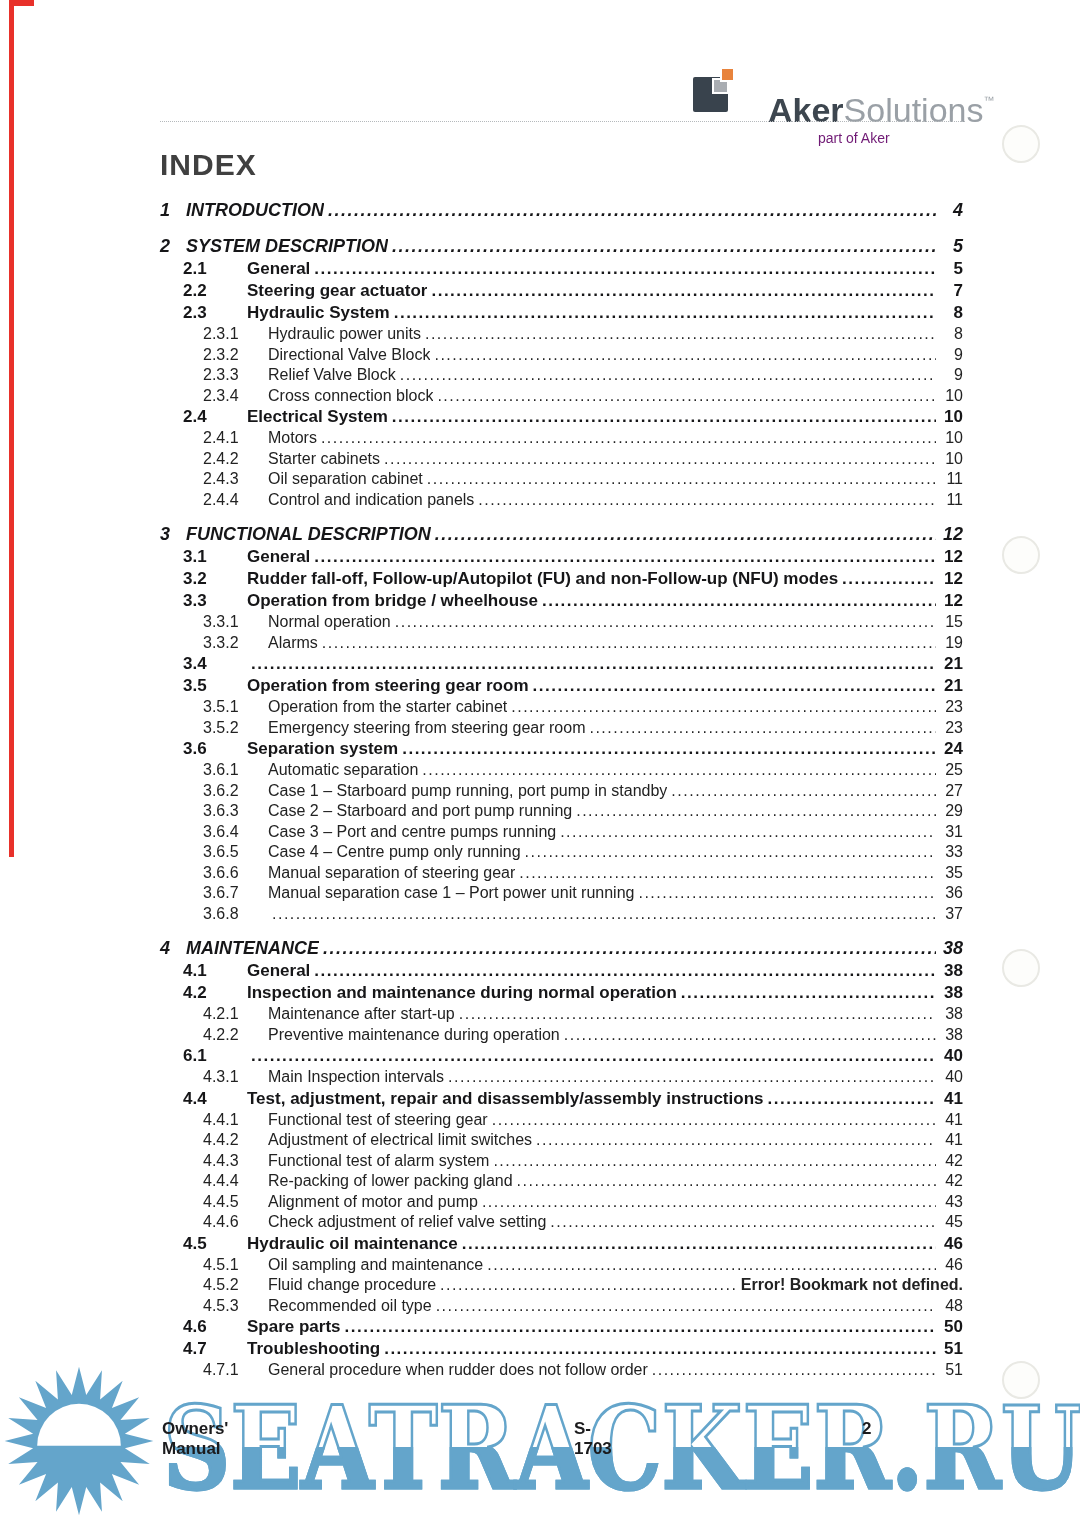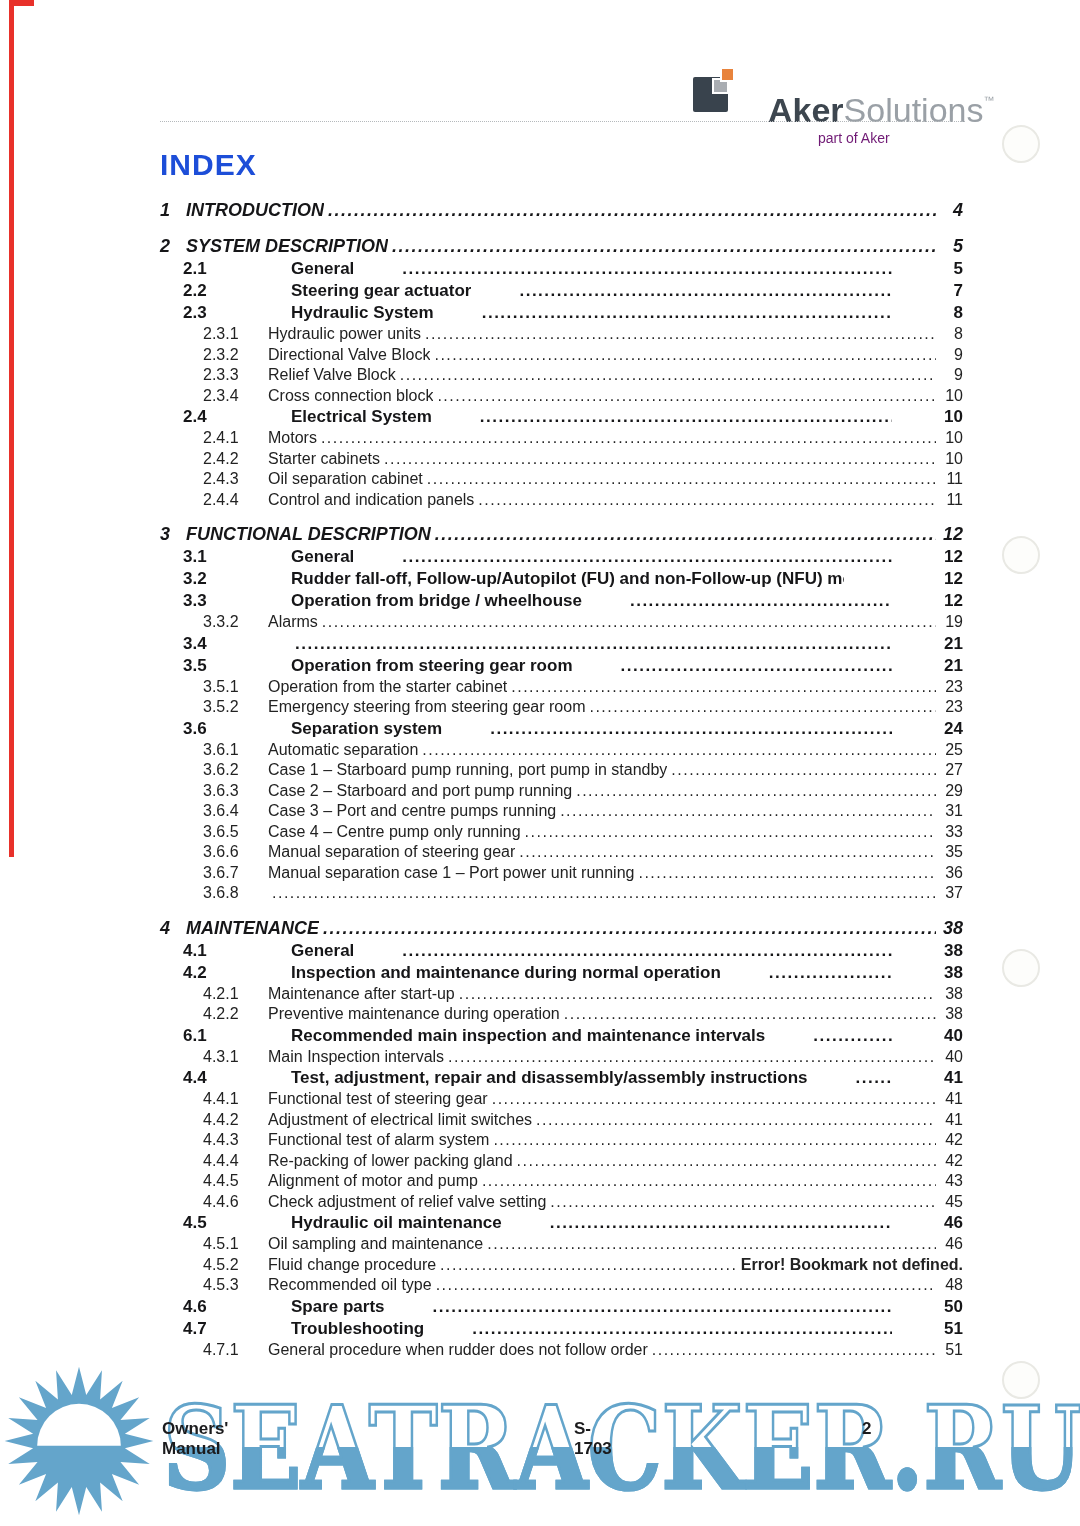--- a/index.html
+++ b/index.html
@@ -25,34 +25,34 @@
            box-shadow:0 0 0 2px #fff;}
   .brand-text{position:absolute;left:744px;top:82px;font-size:34px;line-height:36px;white-space:nowrap;margin-left:24px;}
   .brand-text .b1{font-weight:700;color:#3d464f;}
   .brand-text .b2{font-weight:400;color:#9aa0a6;}
   .brand-text .tm{font-size:11px;color:#9aa0a6;vertical-align:18px;}
   .brand-rule{position:absolute;left:160px;top:121px;width:805px;border-top:1px dotted #b5b9bc;}
   .brand-tagline{position:absolute;left:818px;top:130px;font-size:14px;color:#701a75;}
 
   
   .doc-title{position:absolute;left:160px;top:148px;margin:0;font-size:30px;font-weight:700;
-             color:#1d4ed8;letter-spacing:1px;}
+             color:#404040;letter-spacing:1px;}
 
   
   .toc{position:absolute;left:160px;top:198px;width:803px;z-index:1;}
   .row{display:flex;align-items:baseline;white-space:nowrap;}
   .row .num{flex:0 0 auto;}
   .row .title{flex:0 1 auto;overflow:hidden;}
   .row .leader{flex:1 1 0;overflow:hidden;margin:0 3px 0 4px;letter-spacing:1.5px;}
   .row .leader::after{content:"..............................................................................................................................................................................";}
   .row .pg{flex:0 0 auto;text-align:right;min-width:24px;}
   .lvl1{font-size:18px;font-weight:700;font-style:italic;line-height:24px;margin-top:12px;color:#161618;}
   .lvl1:first-child{margin-top:0;}
   .lvl1 .num{width:26px;}
-  .lvl2{font-size:17px;font-weight:700;line-height:22px;color:#161618;gap:44px;}
+  .lvl2{font-size:17px;font-weight:700;line-height:22px;color:#161618;}
   .lvl2{padding-left:23px;}
   .lvl2 .num{width:64px;}
   .lvl3{font-size:16px;font-weight:400;line-height:20.5px;color:#222;}
   .lvl3{padding-left:43px;align-items:center;}
   .lvl3 .num{width:65px;}
   .page-strong .pg{font-weight:700;font-style:normal;}
 
   
   .wm{position:absolute;left:0;top:0;z-index:2;}
   .wm-sun{position:absolute;left:0;top:1362px;width:158px;height:158px;}
@@ -196,20 +196,26 @@
       <span class="leader"></span>
       <span class="pg">12</span>
     </div>
       <div class="row lvl2">
       <span class="num">3.3</span>
       <span class="title">Operation from bridge / wheelhouse</span>
       <span class="leader"></span>
       <span class="pg">12</span>
     </div>
       <div class="row lvl3">
+      <span class="num">3.3.1</span>
+      <span class="title">Normal operation</span>
+      <span class="leader"></span>
+      <span class="pg">15</span>
+    </div>
+      <div class="row lvl3">
       <span class="num">3.3.2</span>
       <span class="title">Alarms</span>
       <span class="leader"></span>
       <span class="pg">19</span>
     </div>
       <div class="row lvl2">
       <span class="num">3.4</span>
       <span class="leader"></span>
       <span class="pg">21</span>
     </div>
@@ -309,21 +315,20 @@
       <span class="pg">38</span>
     </div>
       <div class="row lvl3">
       <span class="num">4.2.2</span>
       <span class="title">Preventive maintenance during operation</span>
       <span class="leader"></span>
       <span class="pg">38</span>
     </div>
       <div class="row lvl2">
       <span class="num">6.1</span>
-      <span class="title">Recommended main inspection and maintenance intervals</span>
       <span class="leader"></span>
       <span class="pg">40</span>
     </div>
       <div class="row lvl3">
       <span class="num">4.3.1</span>
       <span class="title">Main Inspection intervals</span>
       <span class="leader"></span>
       <span class="pg">40</span>
     </div>
       <div class="row lvl2">

